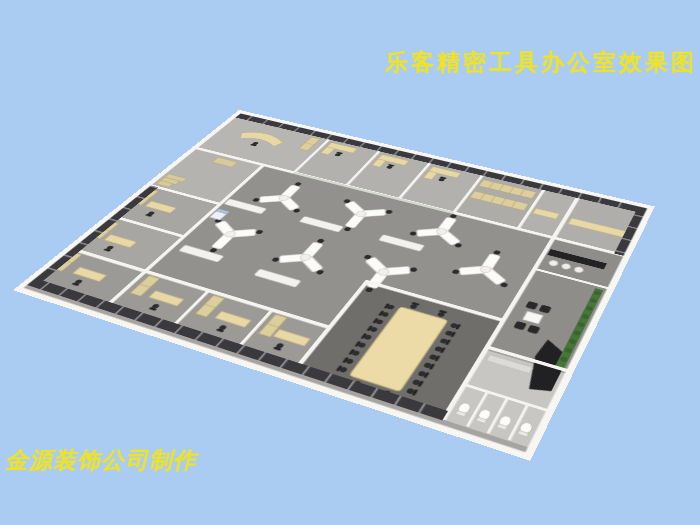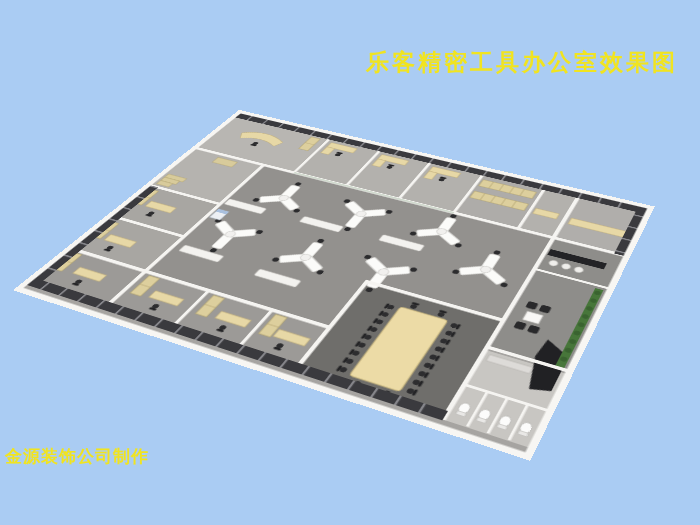--- a/index.html
+++ b/index.html
@@ -2,28 +2,28 @@
 <html><head>
 <meta charset="utf-8">
 <style>
   html,body{margin:0;padding:0;}
   body{
     width:700px;height:525px;overflow:hidden;position:relative;
     background:#aaccf3;
     font-family:"DejaVu Sans","Liberation Sans",sans-serif;
   }
   .title{
-    position:absolute;left:366px;top:47px;
+    position:absolute;left:385px;top:47px;
     font-size:23px;font-weight:bold;color:#f1e41f;
     letter-spacing:3px;white-space:nowrap;text-align:center;
   }
   .credit{
     position:absolute;left:5px;top:445px;
-    font-size:17px;font-weight:bold;color:#f1e41f;
-    letter-spacing:1px;white-space:nowrap;
+    font-size:23px;font-weight:bold;color:#f1e41f;
+    letter-spacing:1px;white-space:nowrap;font-style:italic;
   }
   .scene3d{
     position:absolute;left:352px;top:246px;
     width:520px;height:370px;
     margin-left:-260px;margin-top:-185px;
     transform:perspective(1100px) rotateX(56deg) rotateZ(26deg) scale(0.98,1.12);
   }
   svg{display:block;}
 </style>
 </head>

